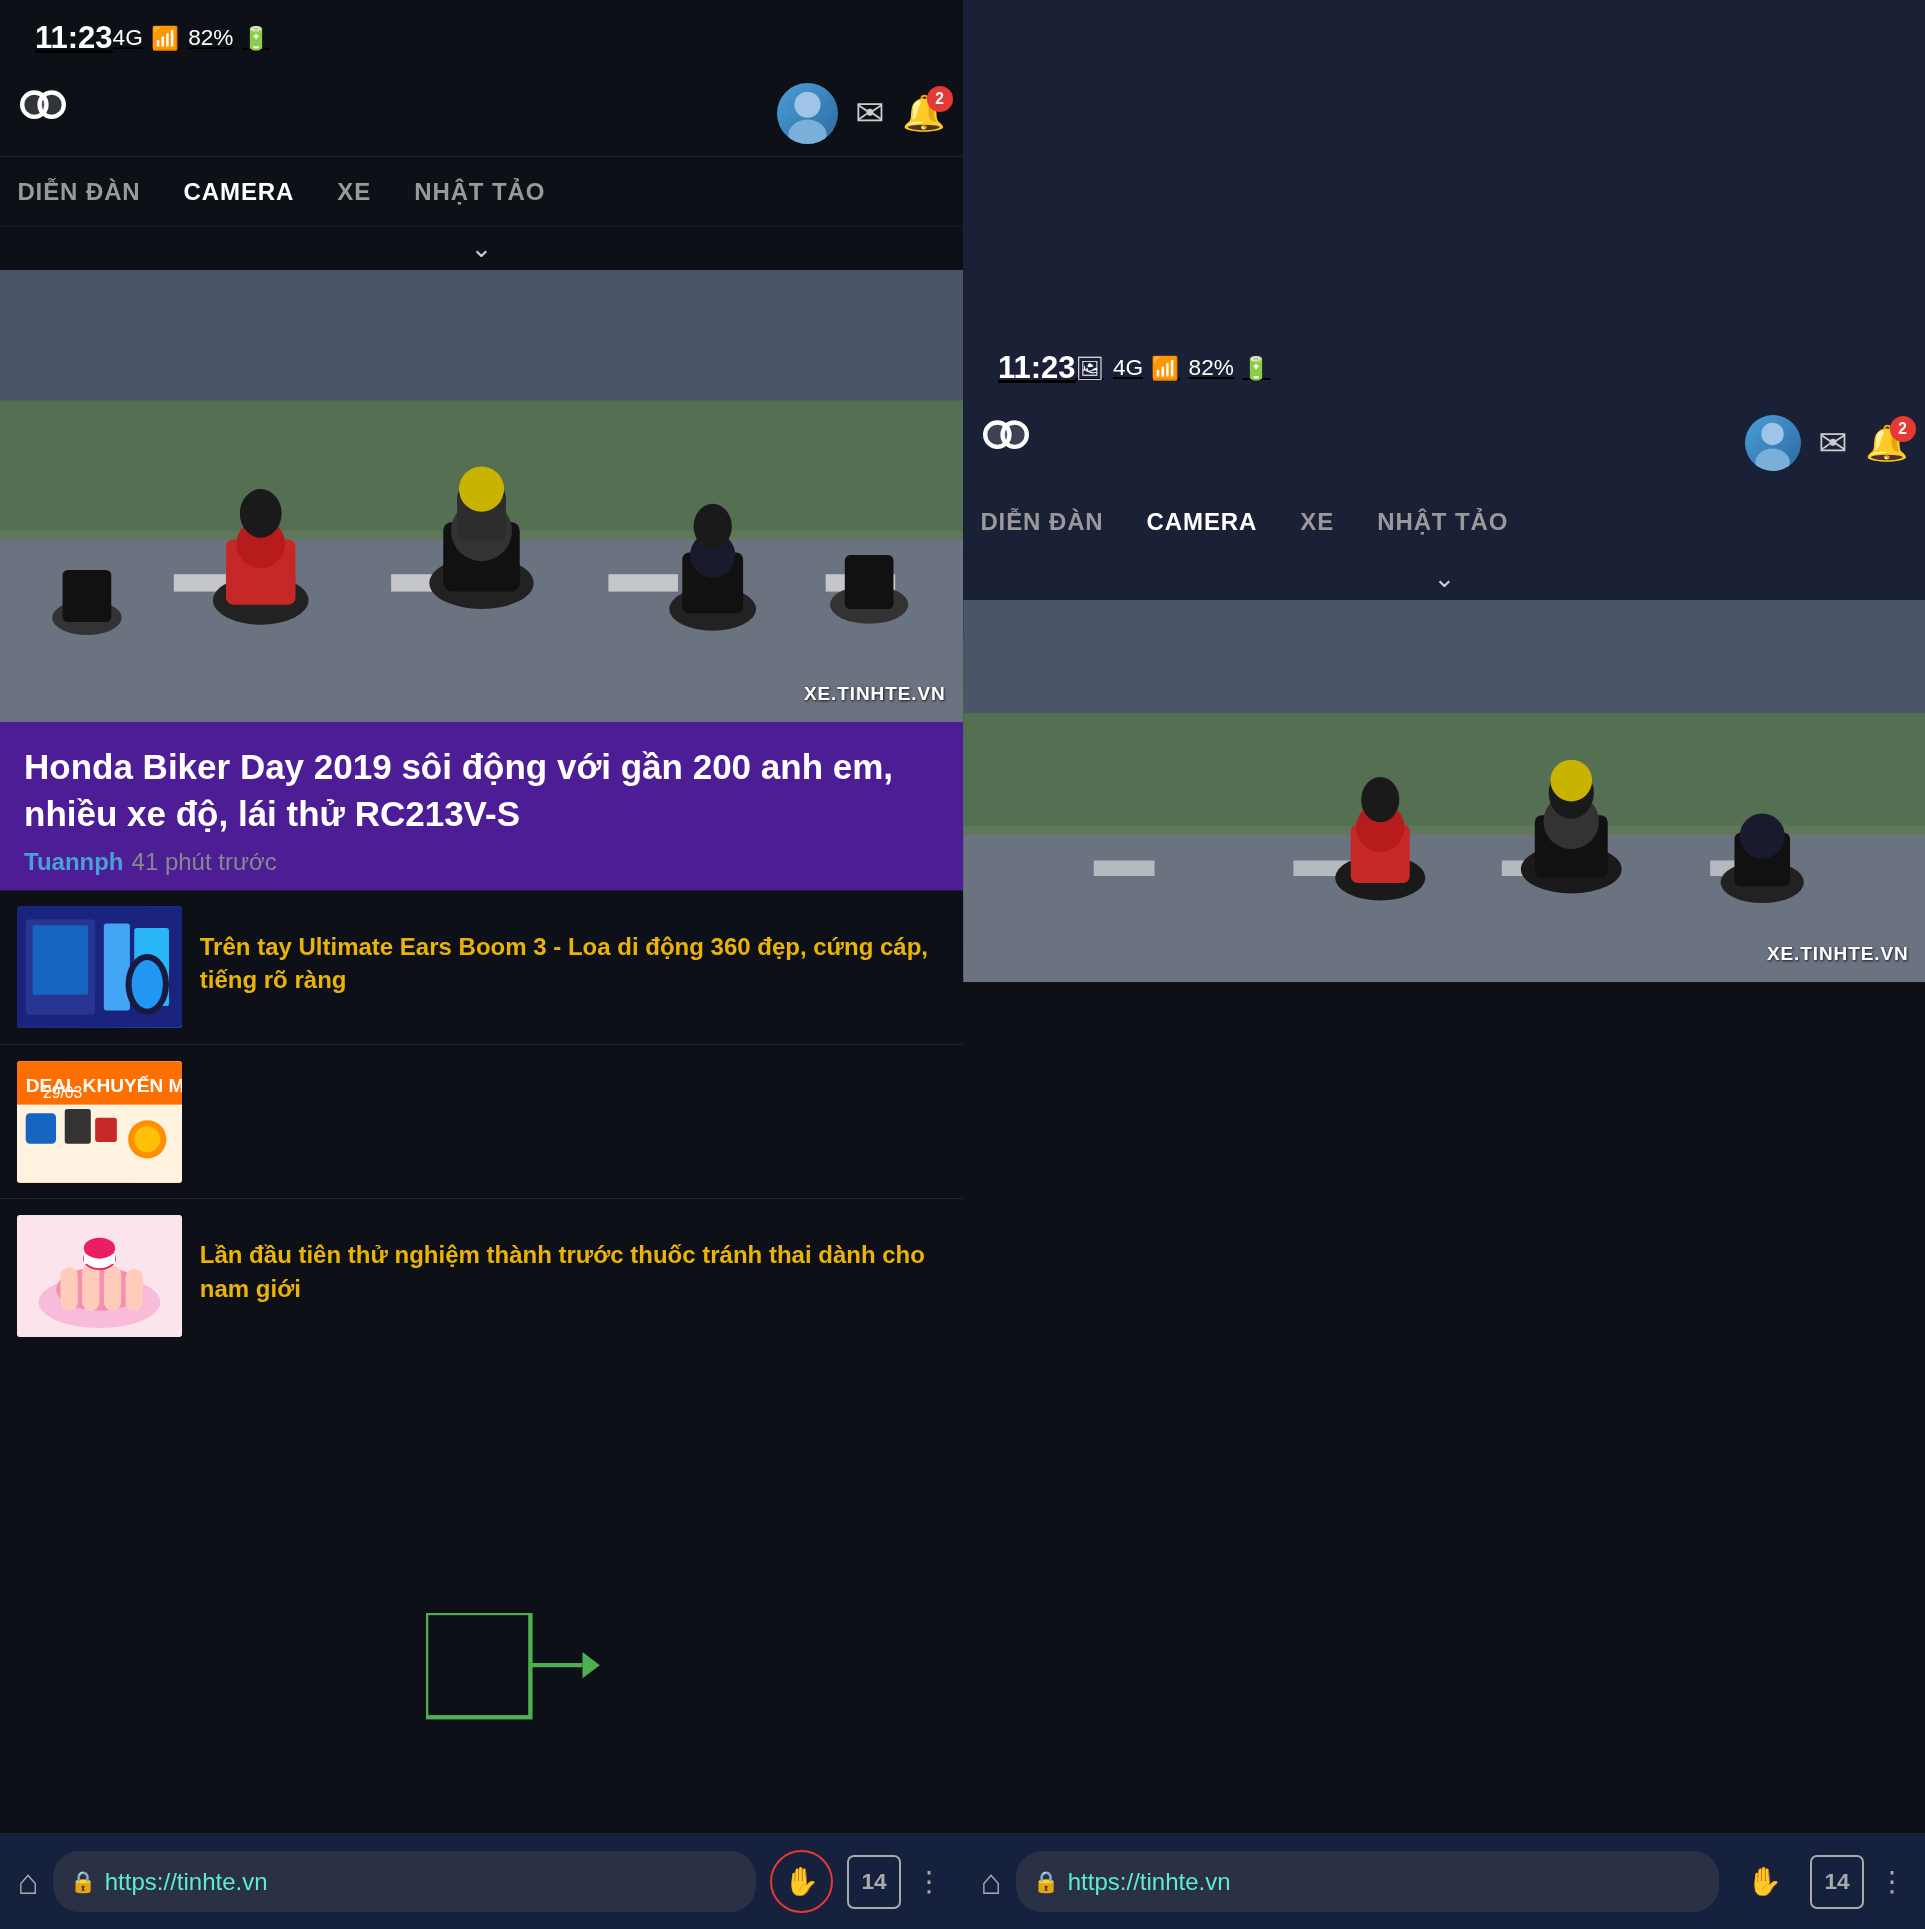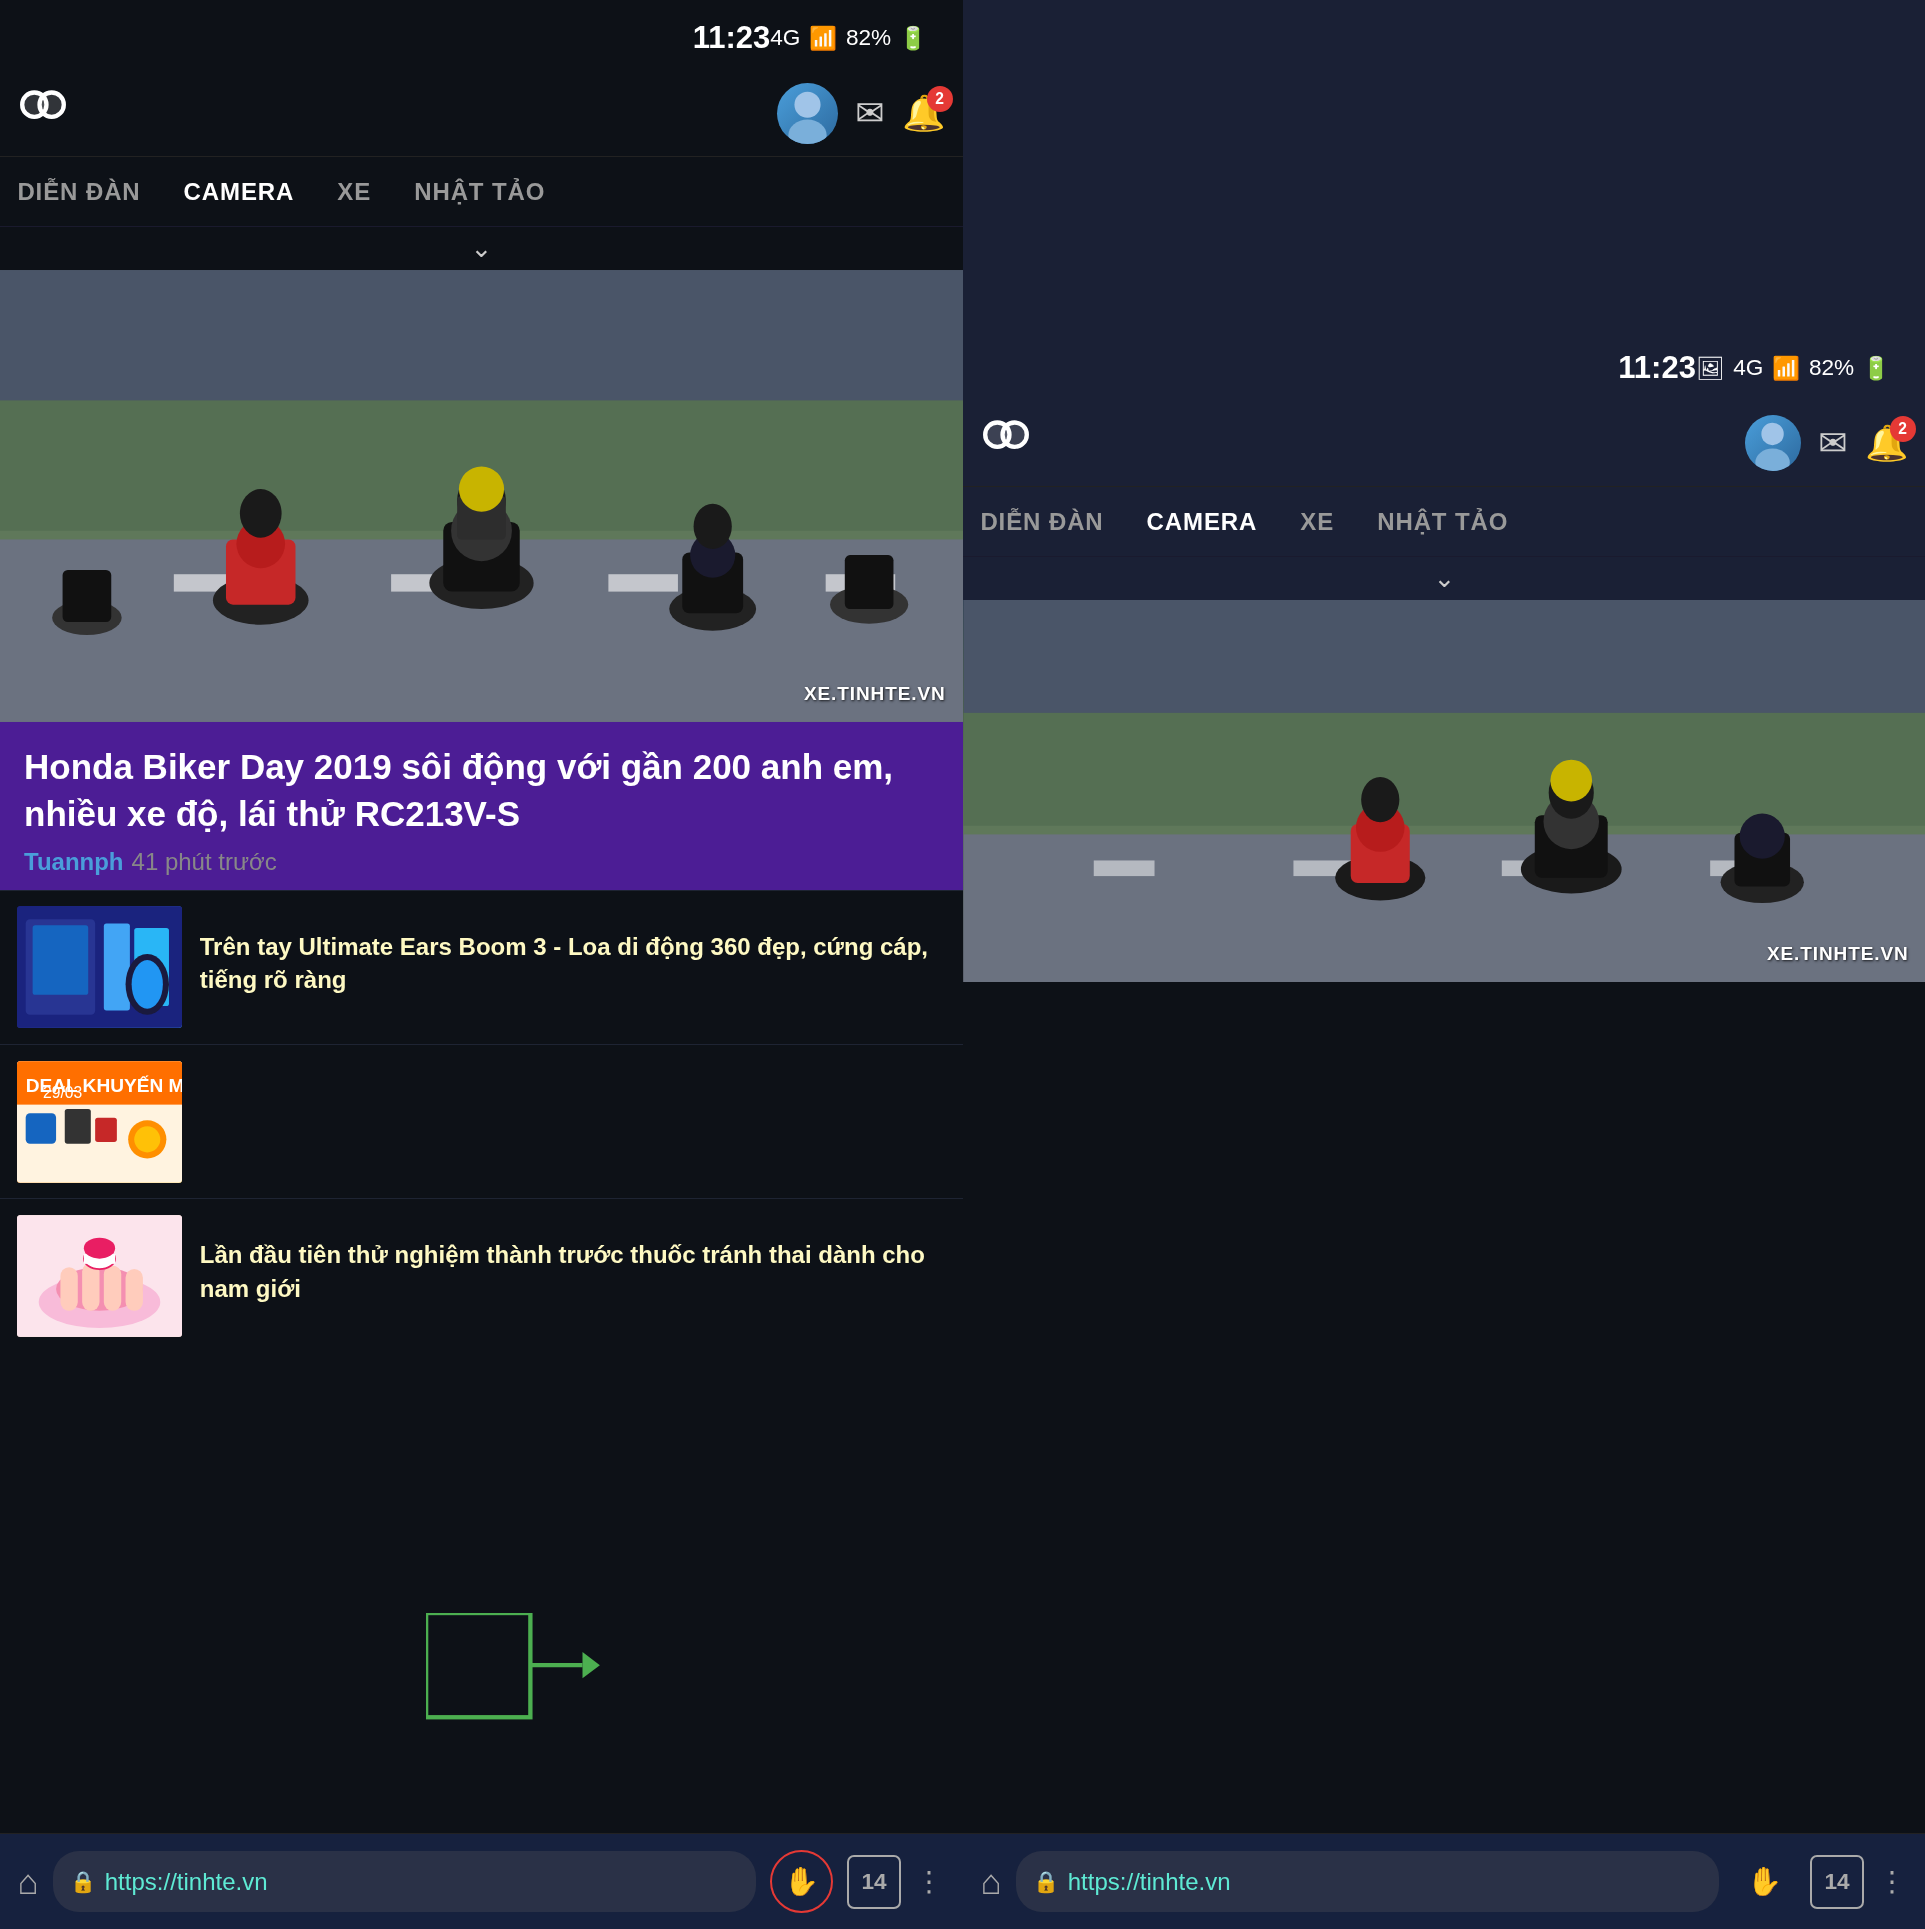--- a/index.html
+++ b/index.html
@@ -28,25 +28,26 @@
       height: 1929px;
       background: #0d1117;
       display: flex;
       flex-direction: column;
       position: relative;
     }
 
     
     .status-bar {
       display: flex;
-      justify-content: flex-end;
+      justify-content: flex-start;
       align-items: center;
       padding: 15.6px 35px 8.7px;
       background: #0d1117;
       height: 70px;
+      text-decoration: underline;
     }
     .status-time {
       color: white;
       font-size: 31px;
       font-weight: bold;
     }
     .status-icons {
       display: flex;
       align-items: center;
       gap: 8.7px;
@@ -226,21 +227,21 @@
     }
     .news-thumb {
       width: 165px;
       height: 122px;
       border-radius: 3.5px;
       flex-shrink: 0;
       overflow: hidden;
     }
     .news-info { flex: 1; }
     .news-title {
-      color: #fef9c3;
+      color: #eab308;
       font-size: 24px;
       line-height: 1.4;
       margin-bottom: 8.7px;
       font-weight: 600;
     }
     .news-author {
       color: #4a9eda;
       font-size: 22.6px;
       font-weight: bold;
     }

